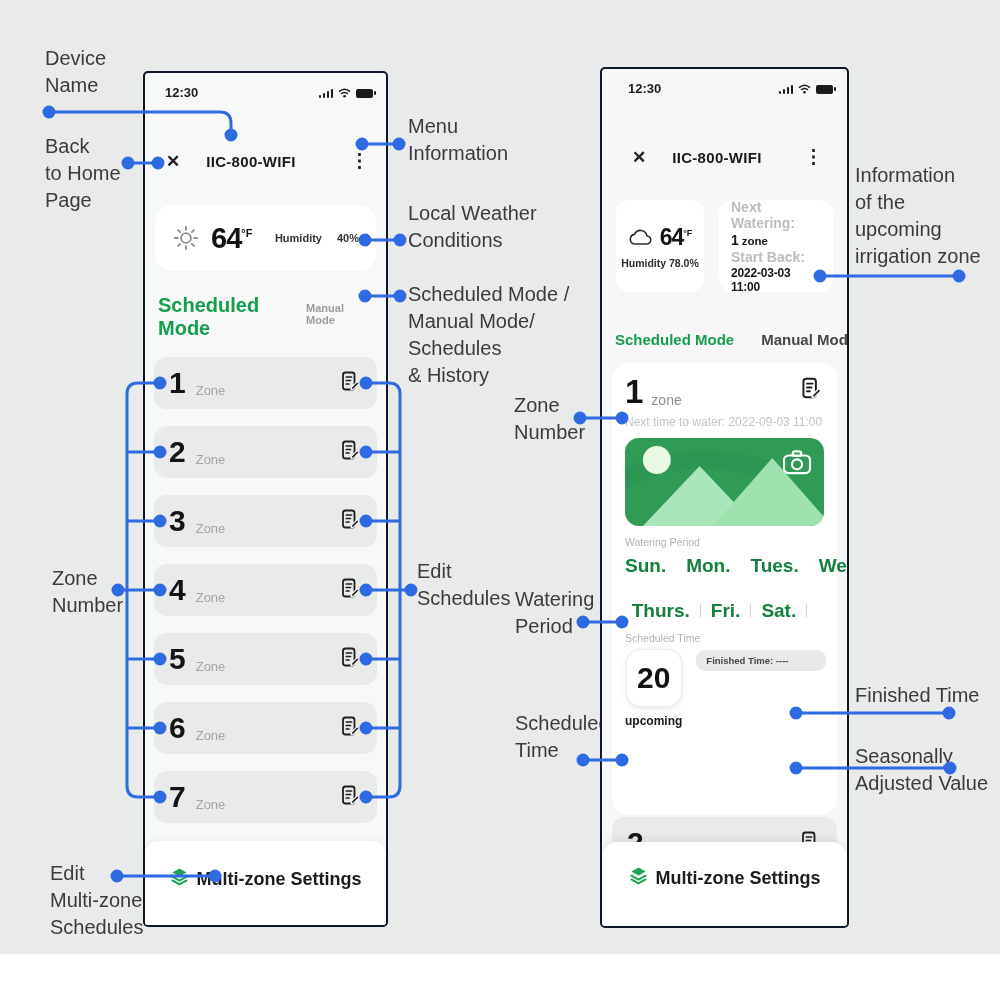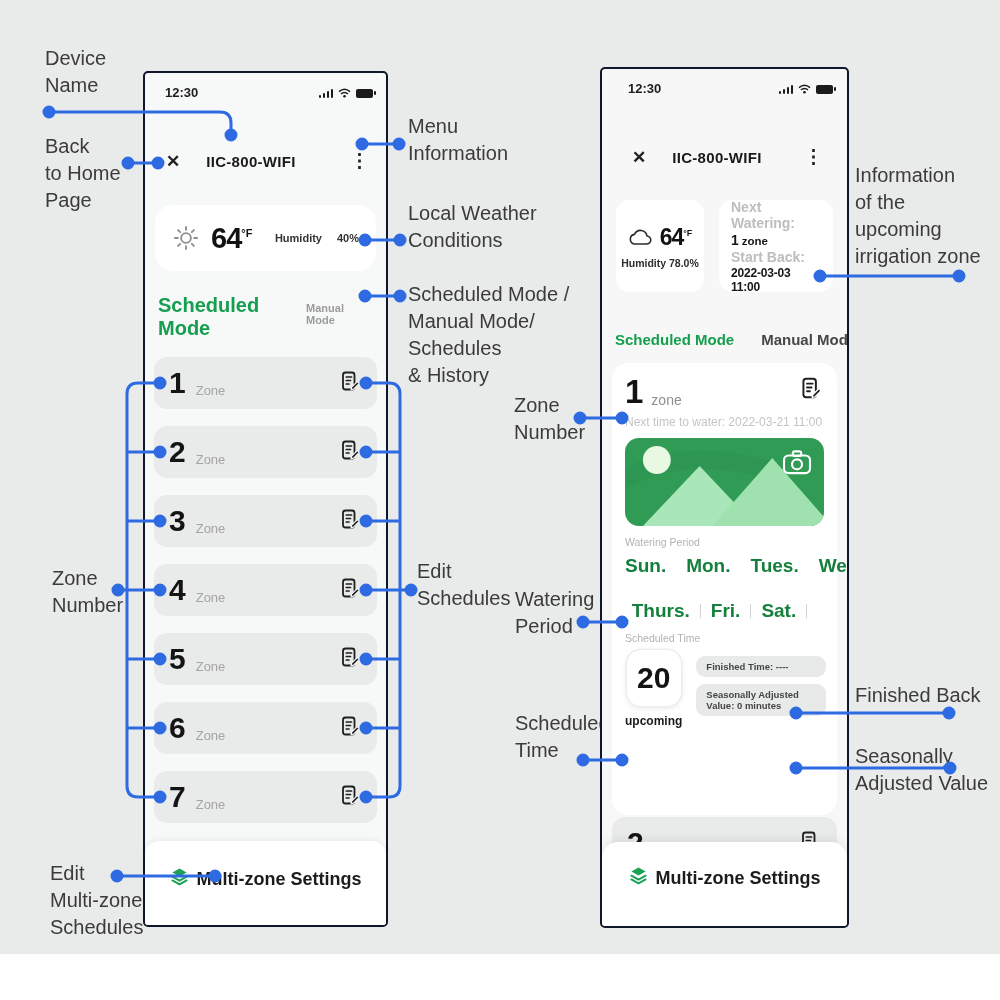--- a/index.html
+++ b/index.html
@@ -71,21 +71,21 @@
   .gimg .cam{position:absolute;right:11px;top:11px;}
   .slabel{font-size:10.5px;color:#b3b3b3;margin-top:10px;}
   .days{display:flex;align-items:center;margin-top:7px;}
   .days.second{margin-top:23px;justify-content:center;}
   .day{font-size:19px;font-weight:bold;color:#15803d;}
   .dsep{width:1px;height:14px;background:#d4d4d4;margin:0 10px;}
   .timerow{display:flex;margin-top:6px;}
   .mincol{display:flex;flex-direction:column;align-items:center;}
   .minbox{width:54px;height:56px;background:#fff;border-radius:14px;box-shadow:0 0 0 1.5px #ededed,0 2px 6px rgba(0,0,0,.10);display:flex;align-items:center;justify-content:center;font-size:30px;font-weight:bold;color:#131313;}
   .minlbl{font-size:12px;font-weight:bold;color:#1a1a1a;margin-top:8px;}
-  .pills{margin-left:14px;display:flex;flex-direction:column;gap:7px;margin-top:6px;}
+  .pills{margin-left:14px;display:flex;flex-direction:column;gap:7px;margin-top:0;}
   .pill{background:#e8e9e9;border-radius:9px;padding:5px 10px;font-size:9.5px;font-weight:bold;color:#454545;width:130px;box-sizing:border-box;}
   .pill .l2{display:block;}
   .z2row{position:absolute;top:748px;left:10px;right:10px;height:52px;background:#e9eaea;border-radius:13px;display:flex;align-items:center;padding:0 15px;box-sizing:border-box;}
   .rfooter{position:absolute;left:0;right:0;bottom:0;height:84px;background:#fff;border-radius:16px 16px 3px 3px;display:flex;justify-content:center;align-items:flex-start;padding-top:24px;gap:8px;box-sizing:border-box;box-shadow:0 -3px 8px rgba(0,0,0,.07);}
 </style>
 </head>
 <body>
 
 <div class="canvas">
 
@@ -112,21 +112,21 @@
   <div class="ann" style="left:855px;top:162px;">Information
 of the
 upcoming
 irrigation zone</div>
   <div class="ann" style="left:514px;top:392px;">Zone
 Number</div>
   <div class="ann" style="left:515px;top:586px;">Watering
 Period</div>
   <div class="ann" style="left:515px;top:710px;">Scheduled
 Time</div>
-  <div class="ann" style="left:855px;top:682px;">Finished Back</div>
+  <div class="ann" style="left:855px;top:682px;">Finished Time</div>
   <div class="ann" style="left:855px;top:743px;">Seasonally
 Adjusted Value</div>
 
   <svg class="overlay" viewBox="0 0 1000 1000">
     <g stroke="#2e6be2" stroke-width="3" fill="#2e6be2">
       <g>
         <path d="M49 112 H220 Q231 112 231 123 V131" fill="none"></path>
           <circle cx="49" cy="112" r="5"></circle>
           <circle cx="231" cy="135" r="5"></circle>
       </g>
@@ -421,21 +421,21 @@
         <span class="zedit"><svg width="26" height="26" viewBox="0 0 24 24">
               <rect x="5" y="3.5" width="11.5" height="17" rx="2.5" fill="none" stroke="#1f1f1f" stroke-width="1.8"></rect>
               <g stroke="#1f1f1f" stroke-width="1.7" stroke-linecap="round">
                 <line x1="8.3" y1="8" x2="13.5" y2="8"></line>
                 <line x1="8.3" y1="11.5" x2="12.5" y2="11.5"></line>
                 <line x1="8.3" y1="15" x2="11" y2="15"></line>
               </g>
               <path d="M13.6 18.2 L19.3 12.5 L21.3 14.5 L15.6 20.2 L13.1 20.7 Z" fill="#1f1f1f" stroke="#fff" stroke-width="1.2"></path>
             </svg></span>
       </div>
-      <div class="nexttime">Next time to water: 2022-03-21 11:00</div>
+      <div class="nexttime">Next time to water: 2022-09-03 11:00</div>
       <div class="gimg">
         <svg width="100%" height="100%" viewBox="0 0 200 88" preserveAspectRatio="none">
           <path d="M-10 46 Q55 6 145 32" fill="none" stroke="#2a9150" stroke-width="18" opacity="0.55"></path>
           <polygon points="18,88 75,28 132,88" fill="#a9e6ba"></polygon>
           <polygon points="88,88 148,20 208,88" fill="#9fe2b0"></polygon>
           <circle cx="32" cy="22" r="14" fill="#e9f8e2"></circle>
         </svg>
         <svg class="cam" width="32" height="26" viewBox="0 0 34 28">
           <rect x="3" y="7" width="28" height="19" rx="5" fill="none" stroke="#fff" stroke-width="2.3"></rect>
           <rect x="12.5" y="2.5" width="9" height="5" rx="2.2" fill="none" stroke="#fff" stroke-width="2.3"></rect>
@@ -462,24 +462,20 @@
           <span class="dsep"></span>
       </div>
       <div class="slabel">Scheduled Time</div>
       <div class="timerow">
         <div class="mincol">
           <div class="minbox">20</div>
           <div class="minlbl">upcoming</div>
         </div>
         <div class="pills">
           <div class="pill">Finished Time: ----</div>
-          <div class="pill">
-            <span class="l2">Seasonally Adjusted</span>
-            <span class="l2">Value: 0 minutes</span>
-          </div>
         </div>
       </div>
     </div>
 
     <div class="z2row">
       <span class="znum">2</span>
       <span class="zedit"><svg width="24" height="24" viewBox="0 0 24 24">
             <rect x="5" y="3.5" width="11.5" height="17" rx="2.5" fill="none" stroke="#1f1f1f" stroke-width="1.8"></rect>
             <g stroke="#1f1f1f" stroke-width="1.7" stroke-linecap="round">
               <line x1="8.3" y1="8" x2="13.5" y2="8"></line>

